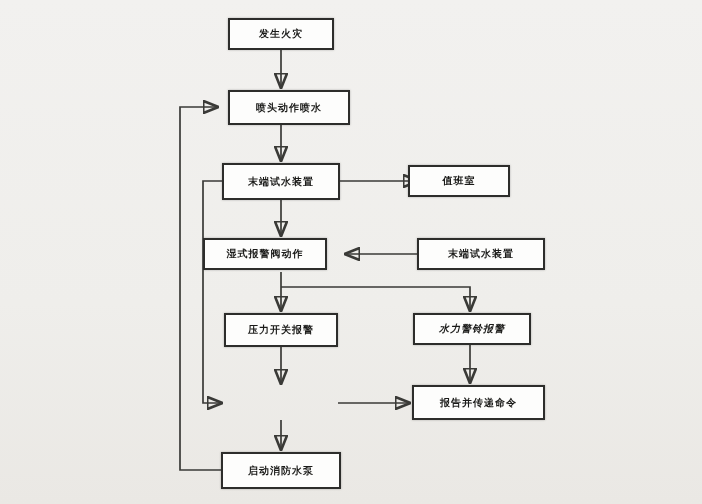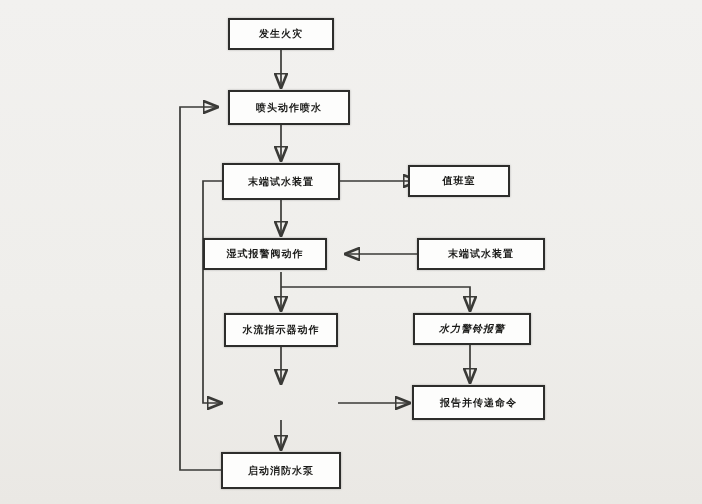--- a/index.html
+++ b/index.html
@@ -72,19 +72,19 @@
       <path d="M221,470 H180 V107 H217" marker-end="url(#arw)"></path>
       <path d="M222,181 H203 V403 H221" marker-end="url(#arw)"></path>
     </svg>
 
     <div class="node" id="n-fire">发生火灾</div>
     <div class="node" id="n-sprinkler">喷头动作喷水</div>
     <div class="node" id="n-flow">末端试水装置</div>
     <div class="node" id="n-duty">值班室</div>
     <div class="node" id="n-valve">湿式报警阀动作</div>
     <div class="node" id="n-endtest">末端试水装置</div>
-    <div class="node" id="n-pressure">水流指示器动作</div>
+    <div class="node" id="n-pressure">压力开关报警</div>
     <div class="node" id="n-bell">水力警铃报警</div>
     <div class="node" id="n-report">报告并传递命令</div>
     <div class="node" id="n-pump">启动消防水泵</div>
 
   </div>
 </div>
 
 </body></html>

